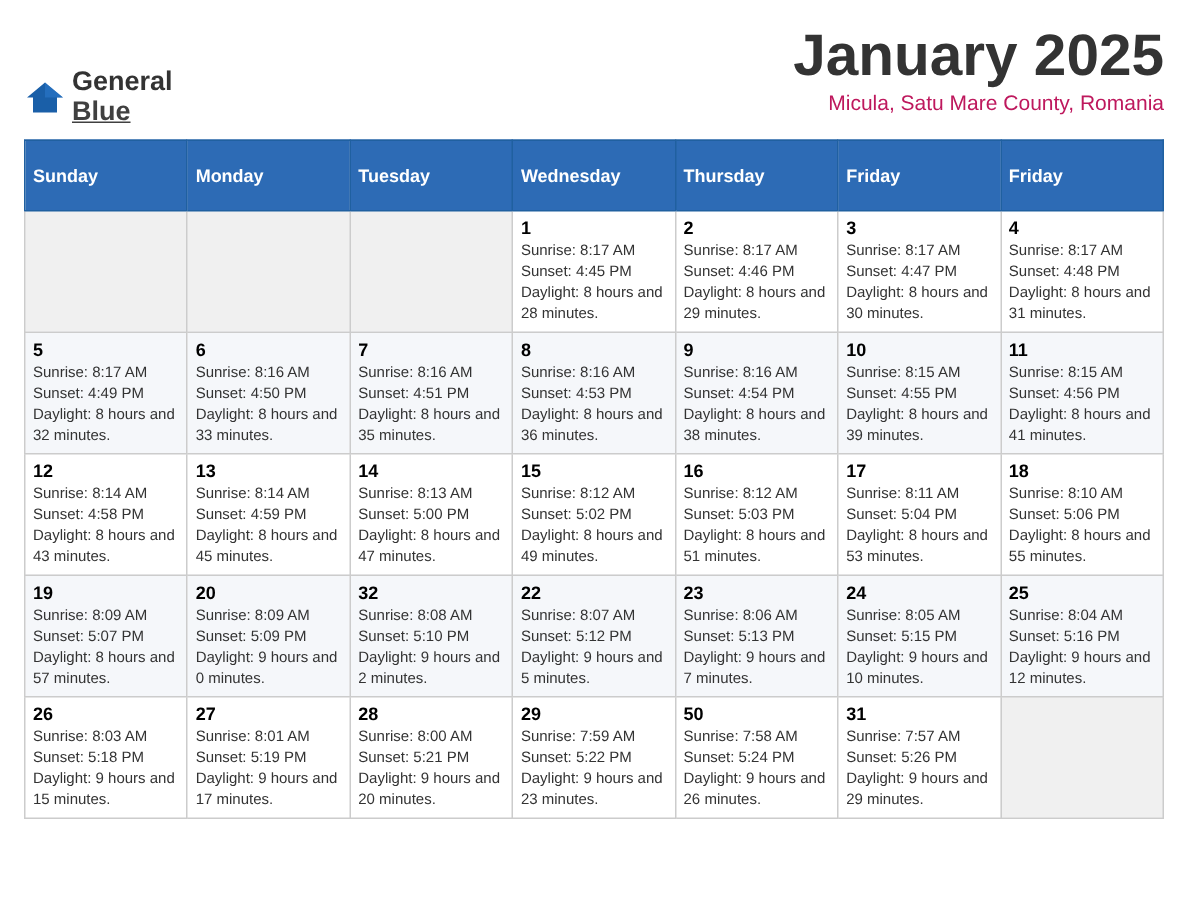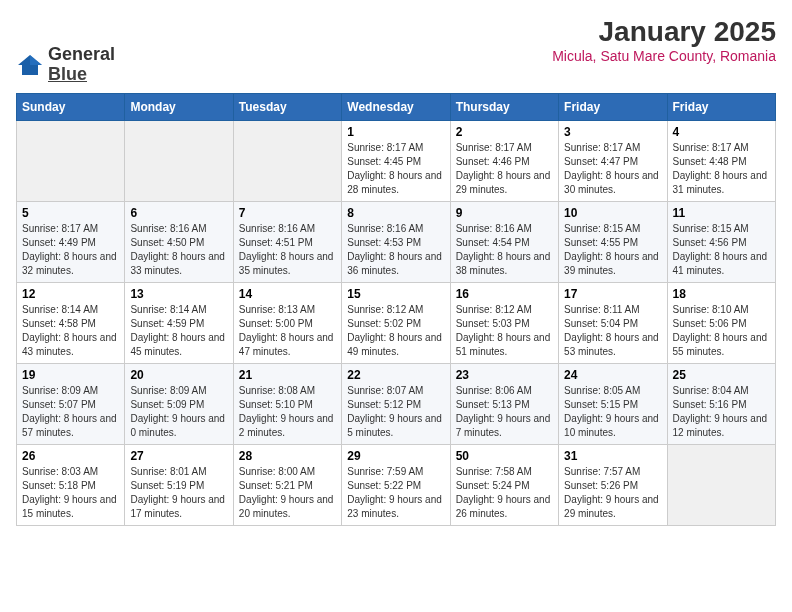--- a/index.html
+++ b/index.html
@@ -30,38 +30,38 @@
     .logo-general { color: #333; }
     .logo-blue { color: #404040; text-decoration: underline; }
     .logo-icon {
       width: 28px;
       height: 28px;
     }
     .title-area {
       text-align: right;
     }
     .calendar-title {
-      font-size: 28px;
+      font-size: 39px;
       font-weight: bold;
       color: #333;
     }
     .calendar-subtitle {
       font-size: 14px;
       color: #be185d;
     }
     table {
       width: 100%;
       border-collapse: collapse;
       font-size: 10.5px;
     }
     thead tr th {
       background-color: #2d6bb5;
       color: #fff;
       text-align: left;
-      padding: 6px 5px;
+      padding: 16px 5px;
       font-size: 12px;
       border: 1px solid #2060a0;
       margin-left: 12px;
     }
     tbody tr td {
       border: 1px solid #ccc;
       vertical-align: top;
       padding: 4px 5px;
       height: 80px;
       width: 107px;
@@ -202,21 +202,21 @@
       <tr>
         <td>
           <span class="day-number">19</span>
           <div class="day-info">Sunrise: 8:09 AM<br>Sunset: 5:07 PM<br>Daylight: 8 hours and 57 minutes.</div>
         </td>
         <td>
           <span class="day-number">20</span>
           <div class="day-info">Sunrise: 8:09 AM<br>Sunset: 5:09 PM<br>Daylight: 9 hours and 0 minutes.</div>
         </td>
         <td>
-          <span class="day-number">21</span>
+          <span class="day-number">32</span>
           <div class="day-info">Sunrise: 8:08 AM<br>Sunset: 5:10 PM<br>Daylight: 9 hours and 2 minutes.</div>
         </td>
         <td>
           <span class="day-number">22</span>
           <div class="day-info">Sunrise: 8:07 AM<br>Sunset: 5:12 PM<br>Daylight: 9 hours and 5 minutes.</div>
         </td>
         <td>
           <span class="day-number">23</span>
           <div class="day-info">Sunrise: 8:06 AM<br>Sunset: 5:13 PM<br>Daylight: 9 hours and 7 minutes.</div>
         </td>

